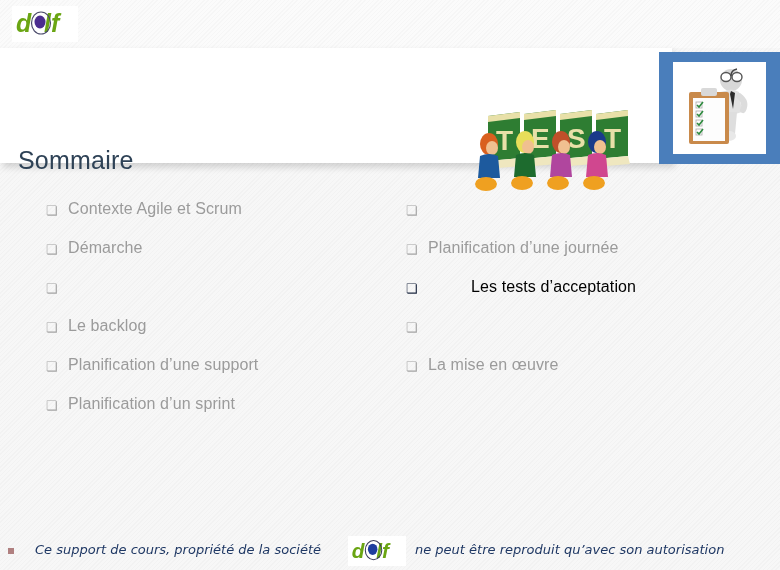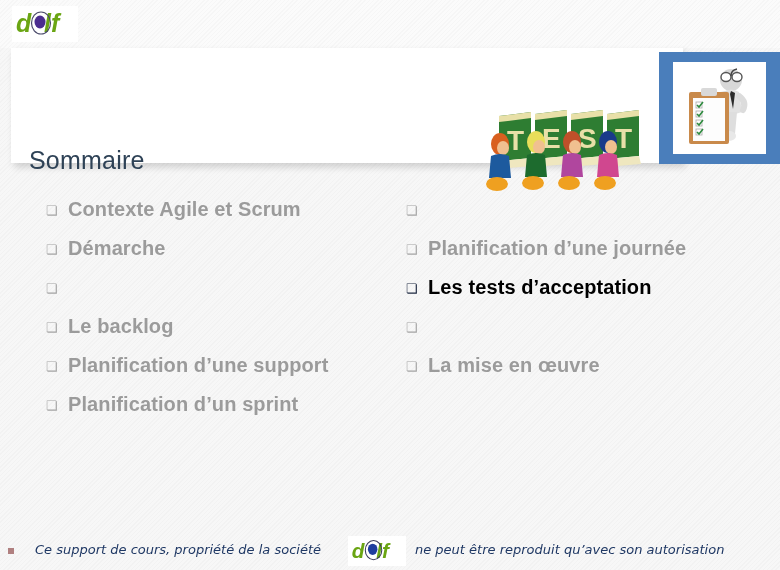--- a/index.html
+++ b/index.html
@@ -50,21 +50,20 @@
   }
   .logo-svg { display:block; }
 
   
   .header-band {
     position: absolute;
     left: 0; top: 48px;
     width: 672px; height: 115px;
     background: #ffffff;
     box-shadow: 3px 4px 7px rgba(0,0,0,0.16);
-    margin-left: 11px;
   }
   .page-title {
     position: absolute;
     left: 18px; top: 98px;
     font-size: 25px;
     color: #2e4256;
     letter-spacing: 0.2px;
     font-weight: 400;
     white-space: nowrap;
   }
@@ -112,29 +111,29 @@
   .bullet-mark {
     width: 22px;
     flex: 0 0 22px;
     font-size: 13px;
     line-height: 22px;
     color: #a6a6a6;
     text-align: left;
     padding-top: 2px;
   }
   .bullet-text {
-    font-size: 20px;
-    font-weight: bold;
+    font-size: 16px;
+    font-weight: normal;
     color: #9b9b9b;
     line-height: 22px;
     white-space: nowrap;
     letter-spacing: 0.1px;
   }
   .bullet-item.active .bullet-mark { color: #17233b; }
-  .bullet-item.active .bullet-text { color: #000000; }
+  .bullet-item.active .bullet-text { color: #000000; margin-left: 43px; }
 
   
   .footer {
     position: absolute;
     left: 0; top: 534px;
     width: 676px; height: 34px;
     display: flex;
     align-items: center;
   }
   .footer-bullet {

